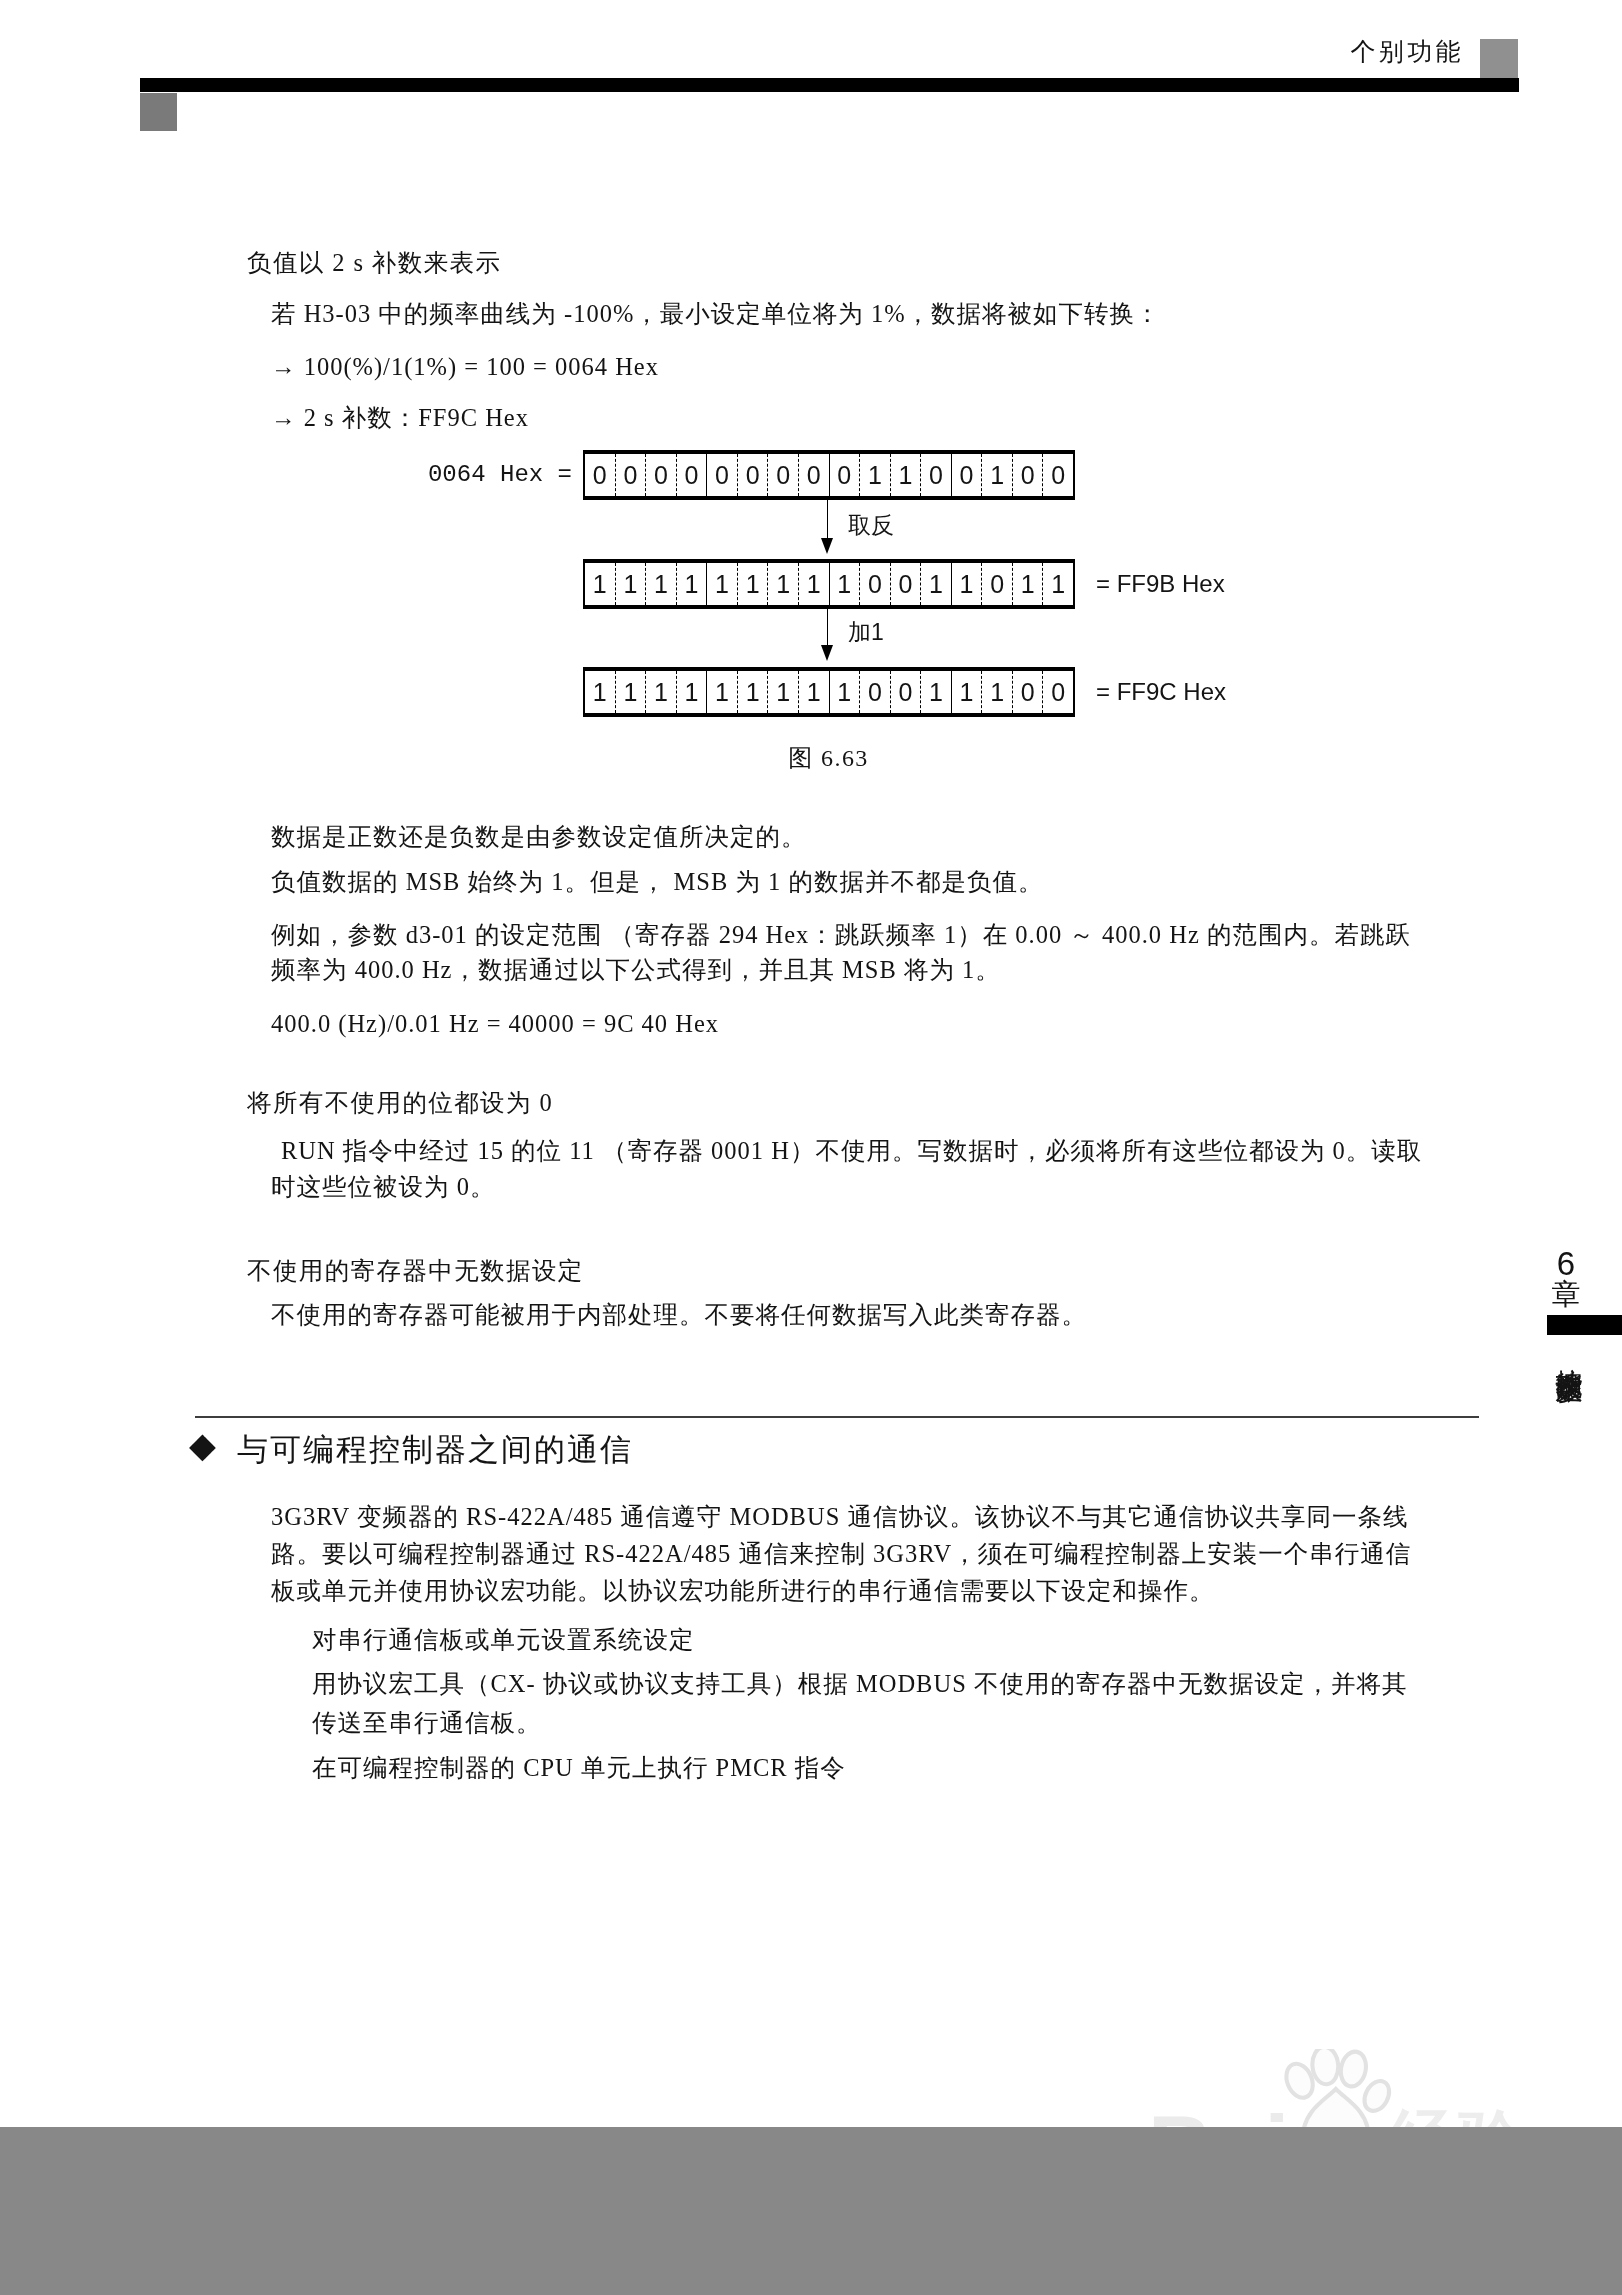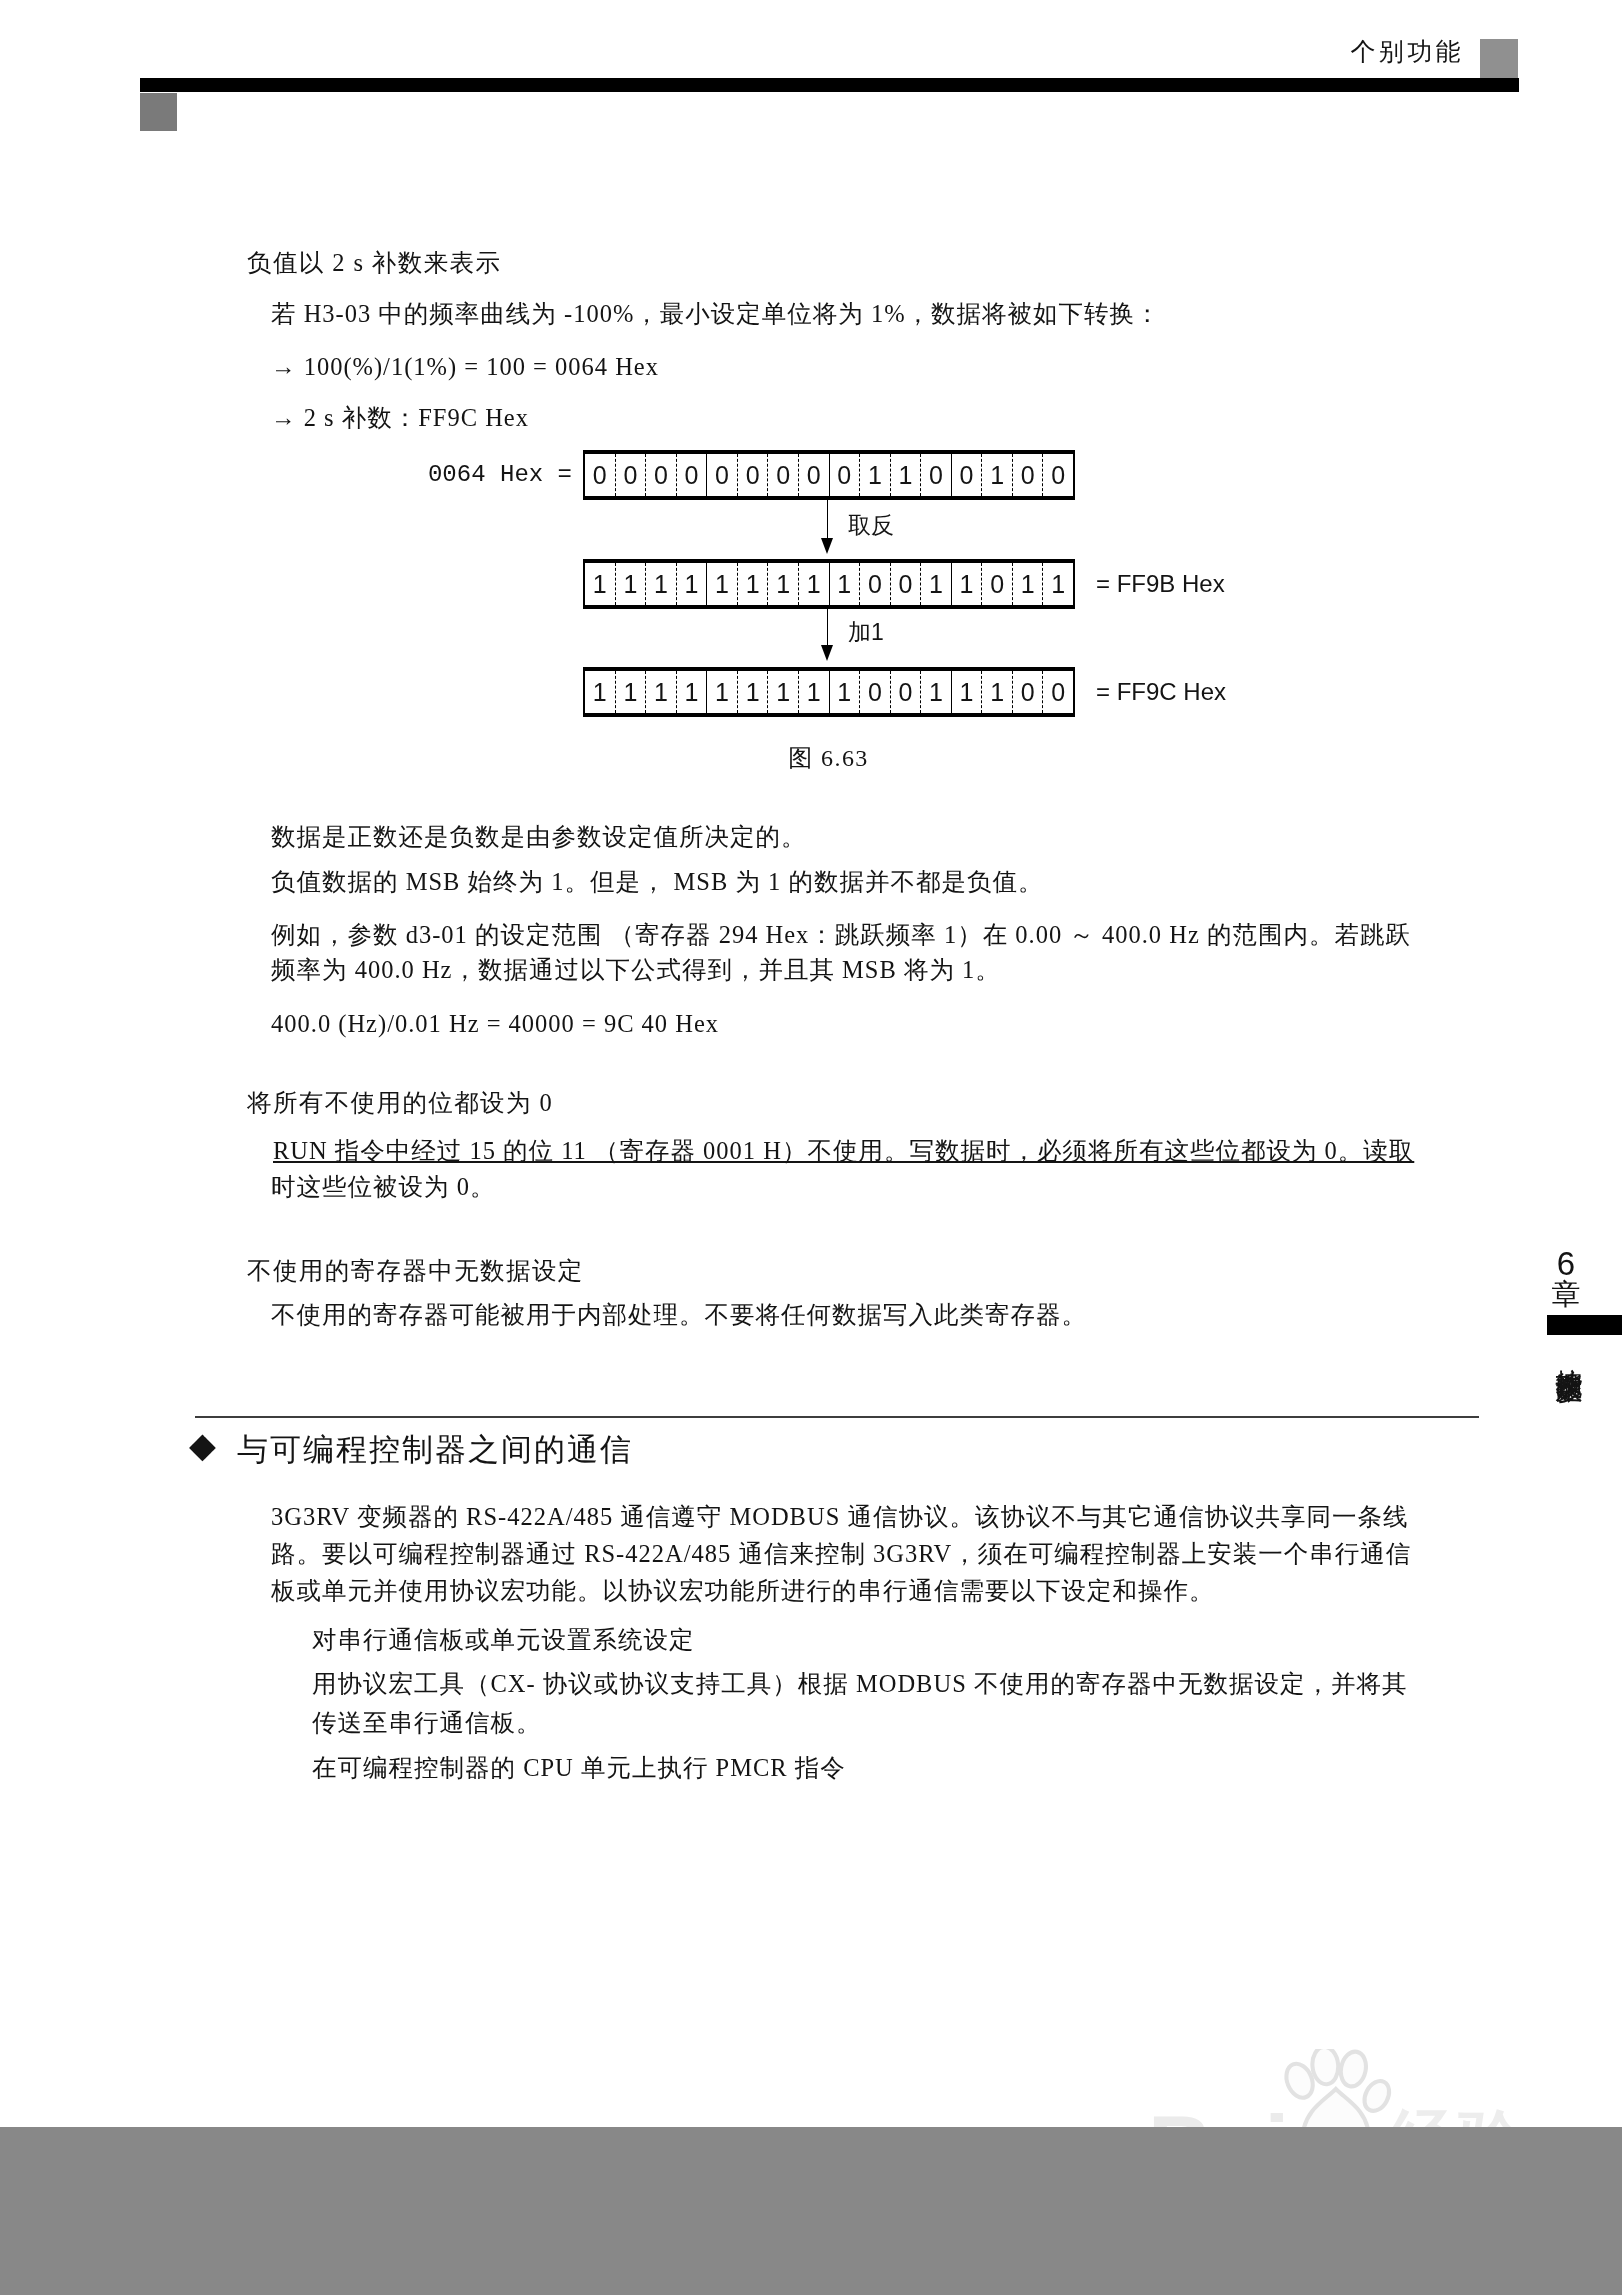--- a/index.html
+++ b/index.html
@@ -140,21 +140,21 @@
 
   <div class="fig-cap">图 6.63</div>
 
   <div class="ln" style="left:271px;top:821px;">数据是正数还是负数是由参数设定值所决定的。</div>
   <div class="ln" style="left:271px;top:866px;">负值数据的 MSB 始终为 1。但是， MSB 为 1 的数据并不都是负值。</div>
   <div class="ln" style="left:271px;top:919px;">例如，参数 d3-01 的设定范围 （寄存器 294 Hex：跳跃频率 1）在 0.00 ～ 400.0 Hz 的范围内。若跳跃</div>
   <div class="ln" style="left:271px;top:954px;">频率为 400.0 Hz，数据通过以下公式得到，并且其 MSB 将为 1。</div>
   <div class="ln" style="left:271px;top:1008px;">400.0 (Hz)/0.01 Hz = 40000 = 9C 40 Hex</div>
 
   <div class="ln h" style="left:247px;top:1087px;">将所有不使用的位都设为 0</div>
-  <div class="ln" style="left:273px;top:1135px;text-decoration:underline;">RUN 指令中经过 15 的位 11 （寄存器 0001 H）不使用。写数据时，必须将所有这些位都设为 0。读取</div>
+  <div class="ln" style="left:281px;top:1135px;">RUN 指令中经过 15 的位 11 （寄存器 0001 H）不使用。写数据时，必须将所有这些位都设为 0。读取</div>
   <div class="ln" style="left:271px;top:1171px;">时这些位被设为 0。</div>
 
   <div class="ln h" style="left:247px;top:1255px;">不使用的寄存器中无数据设定</div>
   <div class="ln" style="left:271px;top:1299px;">不使用的寄存器可能被用于内部处理。不要将任何数据写入此类寄存器。</div>
 
   <div class="rule"></div>
   <div class="sec-diamond">◆</div>
   <div class="sec-title">与可编程控制器之间的通信</div>
 
   <div class="ln" style="left:271px;top:1501px;">3G3RV 变频器的 RS-422A/485 通信遵守 MODBUS 通信协议。该协议不与其它通信协议共享同一条线</div>

